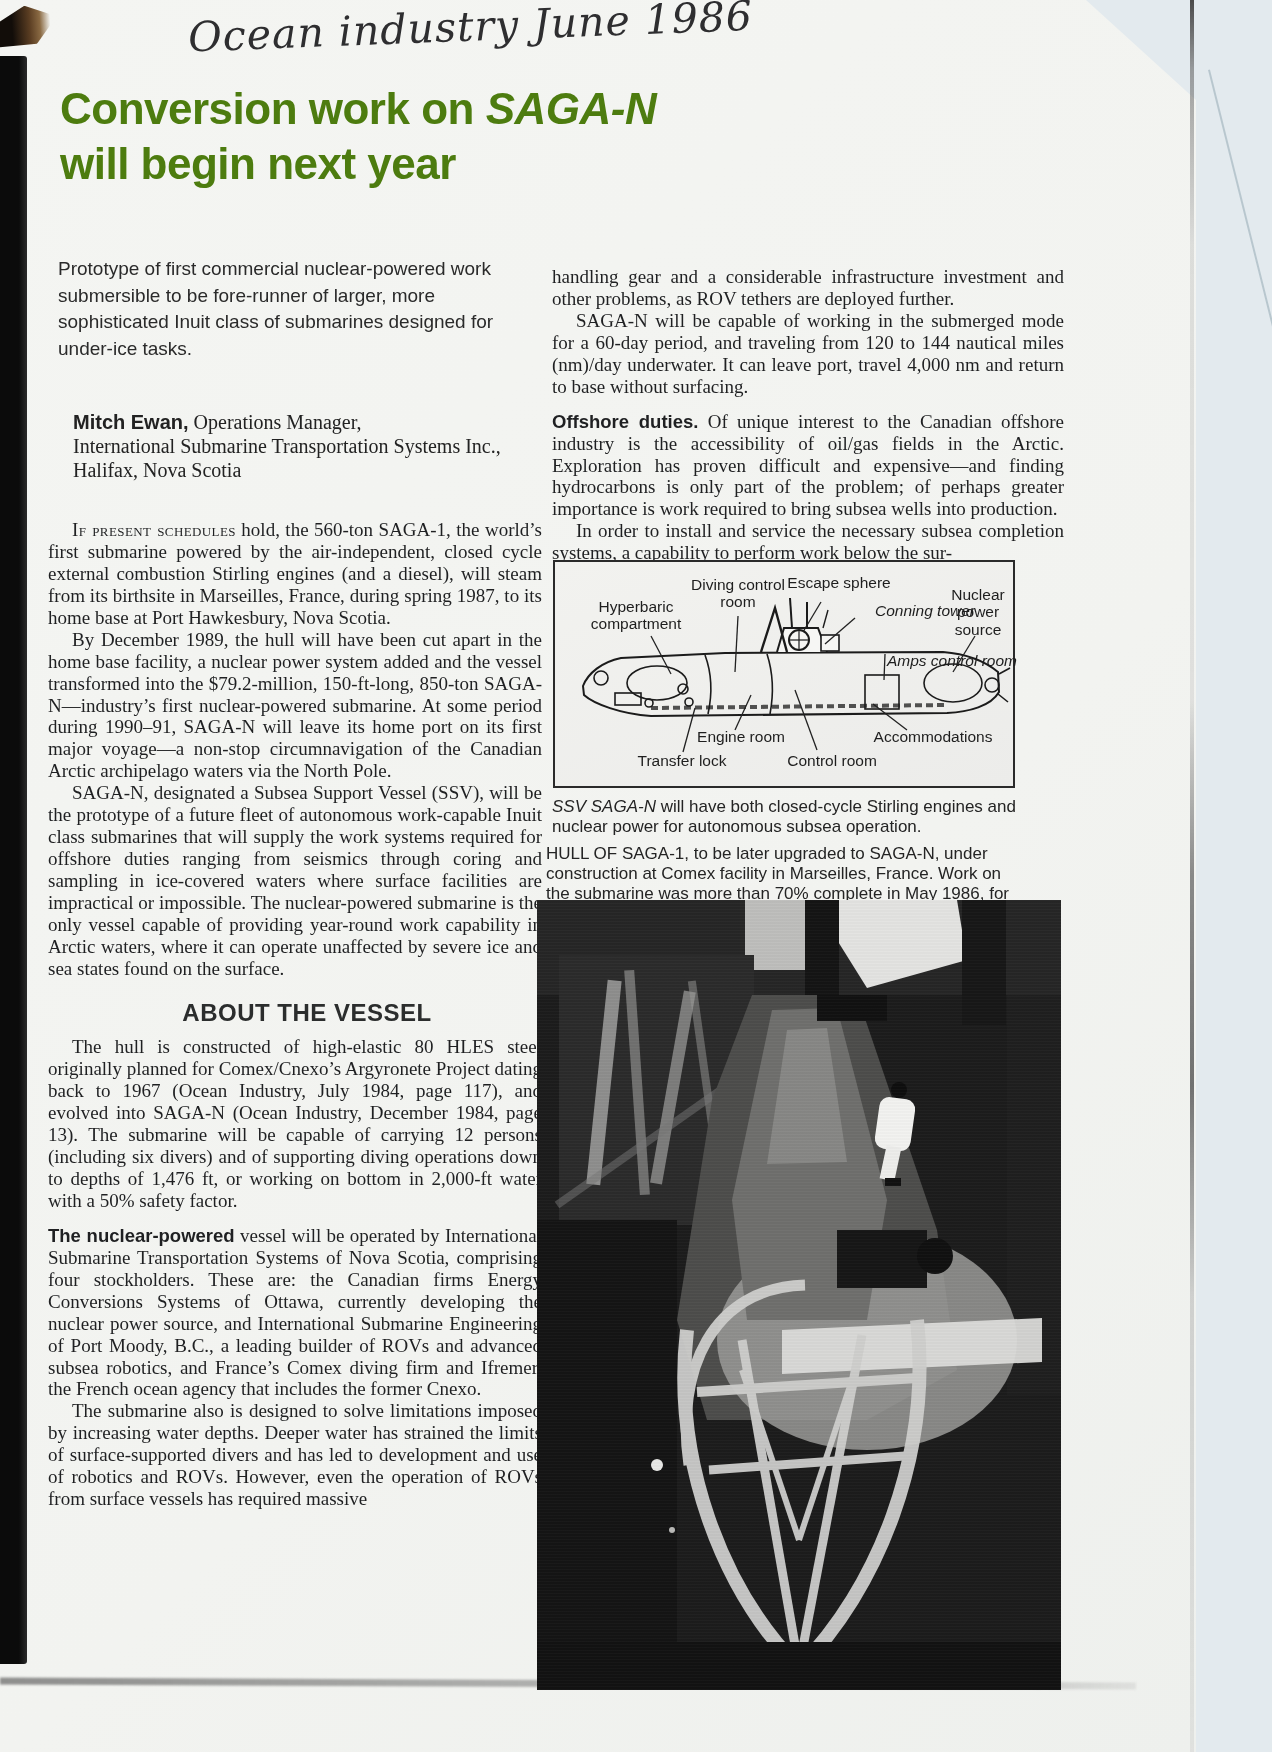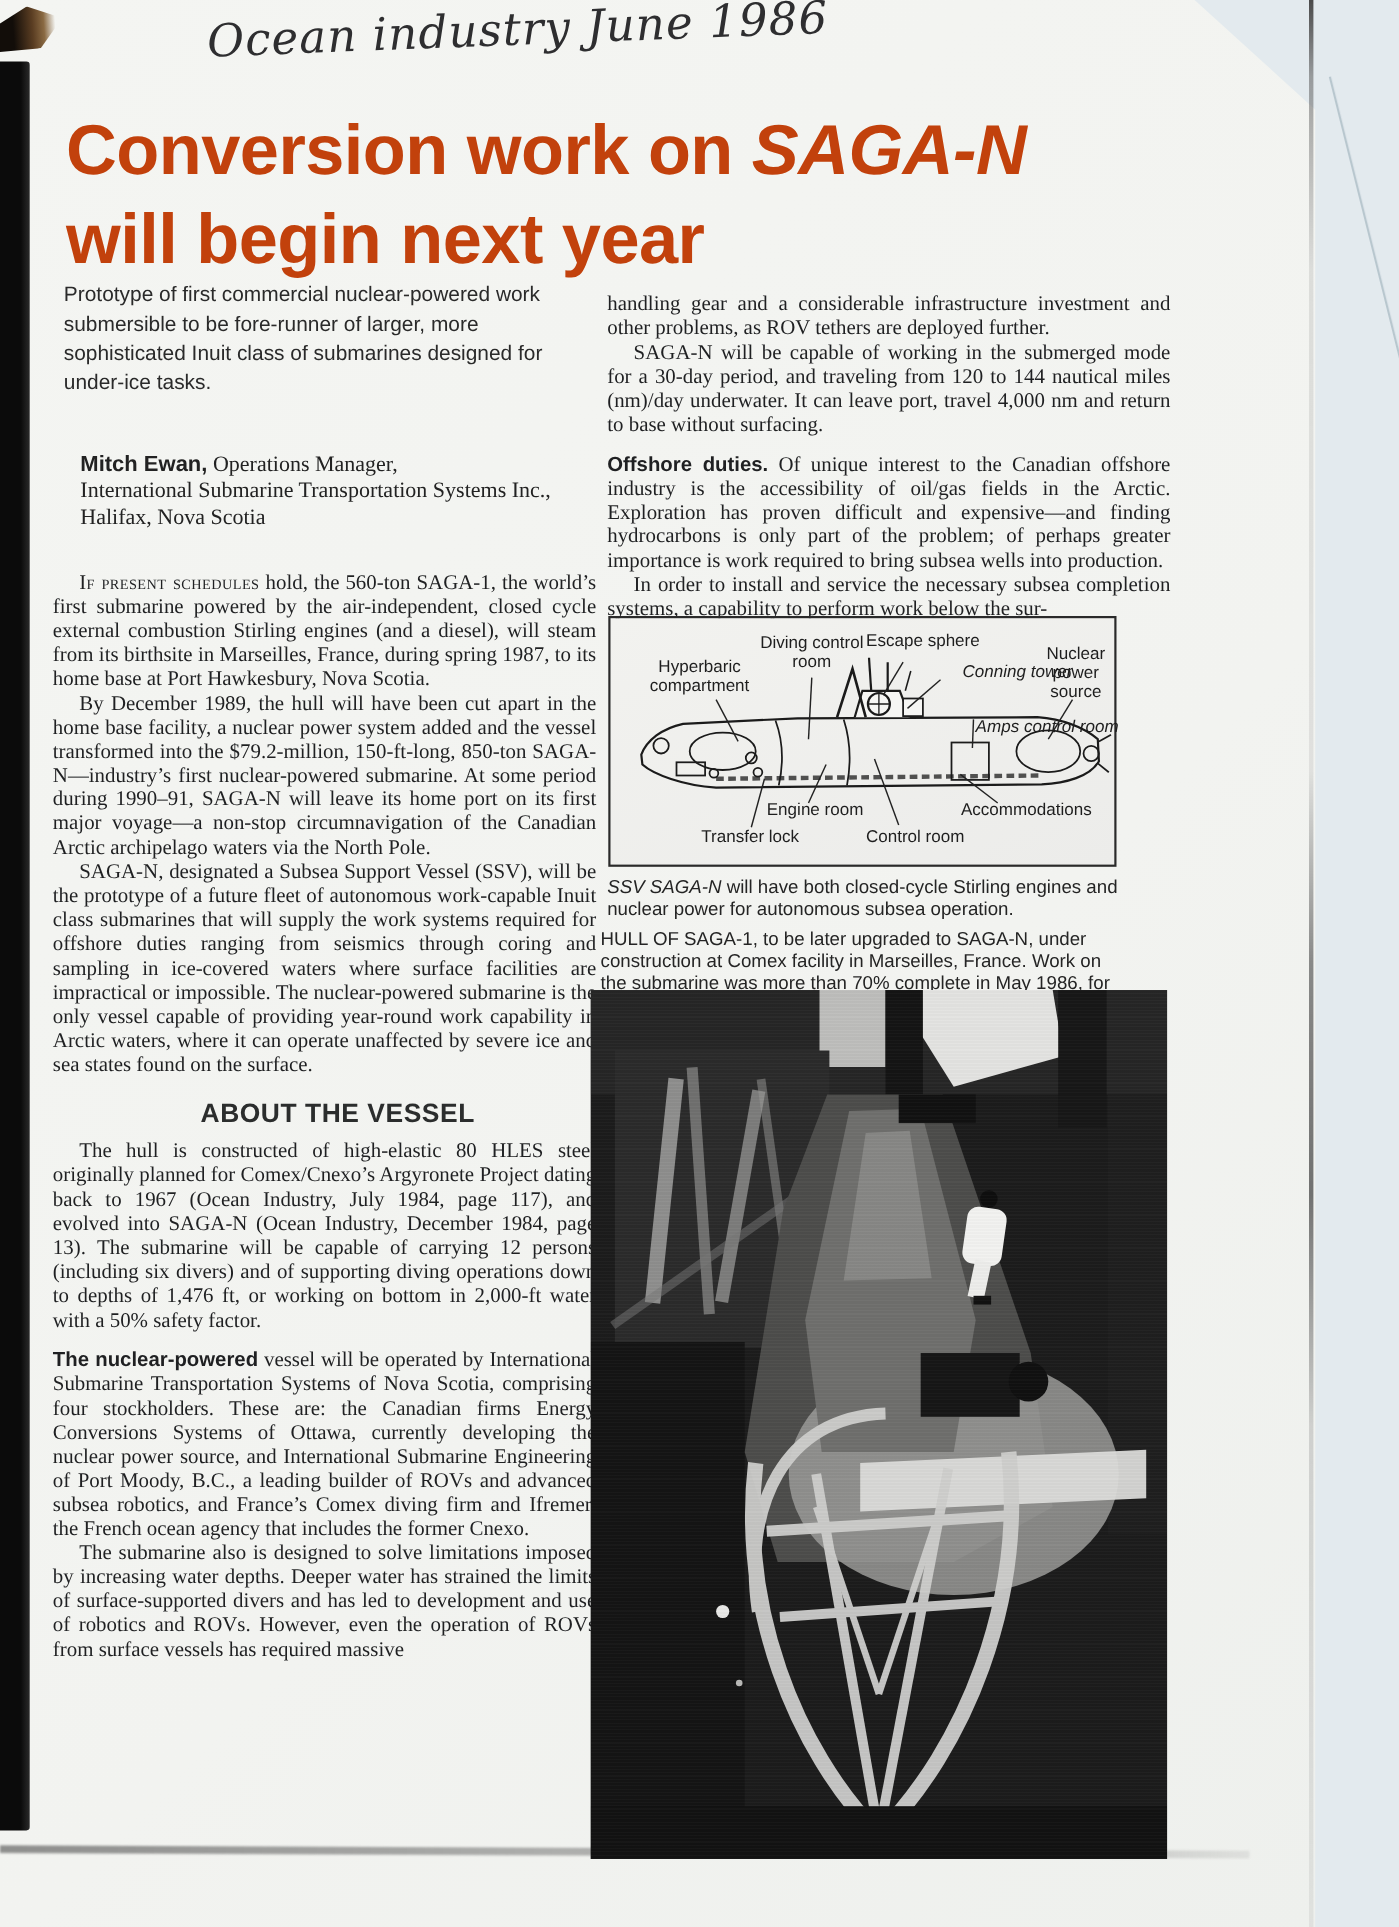--- a/index.html
+++ b/index.html
@@ -48,23 +48,23 @@
   }
   
   .handwriting{
     position:absolute;left:188px;top:2px;width:600px;
     font-family:"DejaVu Serif",serif;font-style:italic;
     font-size:41px;color:#2e2e30;transform:rotate(-2.2deg);
     letter-spacing:1px;white-space:nowrap;
   }
   
   .headline{
-    position:absolute;left:60px;top:96px;width:900px;
+    position:absolute;left:60px;top:81px;width:900px;
     font-family:"Liberation Sans",sans-serif;font-weight:bold;
-    font-size:64px;line-height:1.26;color:#c2410c;letter-spacing:-.5px;
+    font-size:44px;line-height:1.26;color:#4d7c0f;letter-spacing:-.5px;
   }
   .headline .it{font-style:italic;}
   
   .standfirst{
     position:absolute;left:58px;top:256px;width:486px;
     font-size:19px;line-height:1.40;color:#2a2a2a;
   }
   
   .byline{
     position:absolute;left:54px;top:410px;width:500px;
@@ -151,21 +151,21 @@
     <p>By December 1989, the hull will have been cut apart in the home base facility, a nuclear power system added and the vessel transformed into the $79.2-million, 150-ft-long, 850-ton SAGA-N—industry’s first nuclear-powered submarine. At some period during 1990–91, SAGA-N will leave its home port on its first major voyage—a non-stop circumnavigation of the Canadian Arctic archipelago waters via the North Pole.</p>
     <p>SAGA-N, designated a Subsea Support Vessel (SSV), will be the prototype of a future fleet of autonomous work-capable Inuit class submarines that will supply the work systems required for offshore duties ranging from seismics through coring and sampling in ice-covered waters where surface facilities are impractical or impossible. The nuclear-powered submarine is the only vessel capable of providing year-round work capability in Arctic waters, where it can operate unaffected by severe ice and sea states found on the surface.</p>
     <p class="section-heading">ABOUT THE VESSEL</p>
     <p>The hull is constructed of high-elastic 80 HLES steel originally planned for Comex/Cnexo’s Argyronete Project dating back to 1967 (Ocean Industry, July 1984, page 117), and evolved into SAGA-N (Ocean Industry, December 1984, page 13). The submarine will be capable of carrying 12 persons (including six divers) and of supporting diving operations down to depths of 1,476 ft, or working on bottom in 2,000-ft water with a 50% safety factor.</p>
     <p class="flush gap"><span class="lead-bold">The nuclear-powered</span><span> vessel will be operated by International Submarine Transportation Systems of Nova Scotia, comprising four stockholders. These are: the Canadian firms Energy Conversions Systems of Ottawa, currently developing the nuclear power source, and International Submarine Engineering of Port Moody, B.C., a leading builder of ROVs and advanced subsea robotics, and France’s Comex diving firm and Ifremer, the French ocean agency that includes the former Cnexo.</span></p>
     <p>The submarine also is designed to solve limitations imposed by increasing water depths. Deeper water has strained the limits of surface-supported divers and has led to development and use of robotics and ROVs. However, even the operation of ROVs from surface vessels has required massive</p>
   </div>
 
   <div class="col col-right">
     <p class="flush">handling gear and a considerable infrastructure investment and other problems, as ROV tethers are deployed further.</p>
-    <p>SAGA-N will be capable of working in the submerged mode for a 30-day period, and traveling from 120 to 144 nautical miles (nm)/day underwater. It can leave port, travel 4,000 nm and return to base without surfacing.</p>
+    <p>SAGA-N will be capable of working in the submerged mode for a 60-day period, and traveling from 120 to 144 nautical miles (nm)/day underwater. It can leave port, travel 4,000 nm and return to base without surfacing.</p>
     <p class="flush gap"><span class="lead-bold">Offshore duties.</span><span> Of unique interest to the Canadian offshore industry is the accessibility of oil/gas fields in the Arctic. Exploration has proven difficult and expensive—and finding hydrocarbons is only part of the problem; of perhaps greater importance is work required to bring subsea wells into production.</span></p>
     <p>In order to install and service the necessary subsea completion systems, a capability to perform work below the sur-</p>
   </div>
 
   <div class="diagram-box">
     <svg width="458" height="224" viewBox="0 0 458 224">
       <g stroke="#1b1b1b" fill="none" stroke-width="2">
 
         <path d="M28,124 C33,111 47,100 66,96 L170,91 L388,90 C412,92 431,100 443,110 L444,130 C436,144 414,150 392,151 L96,154 C66,152 39,142 29,133 Z"></path>
 

